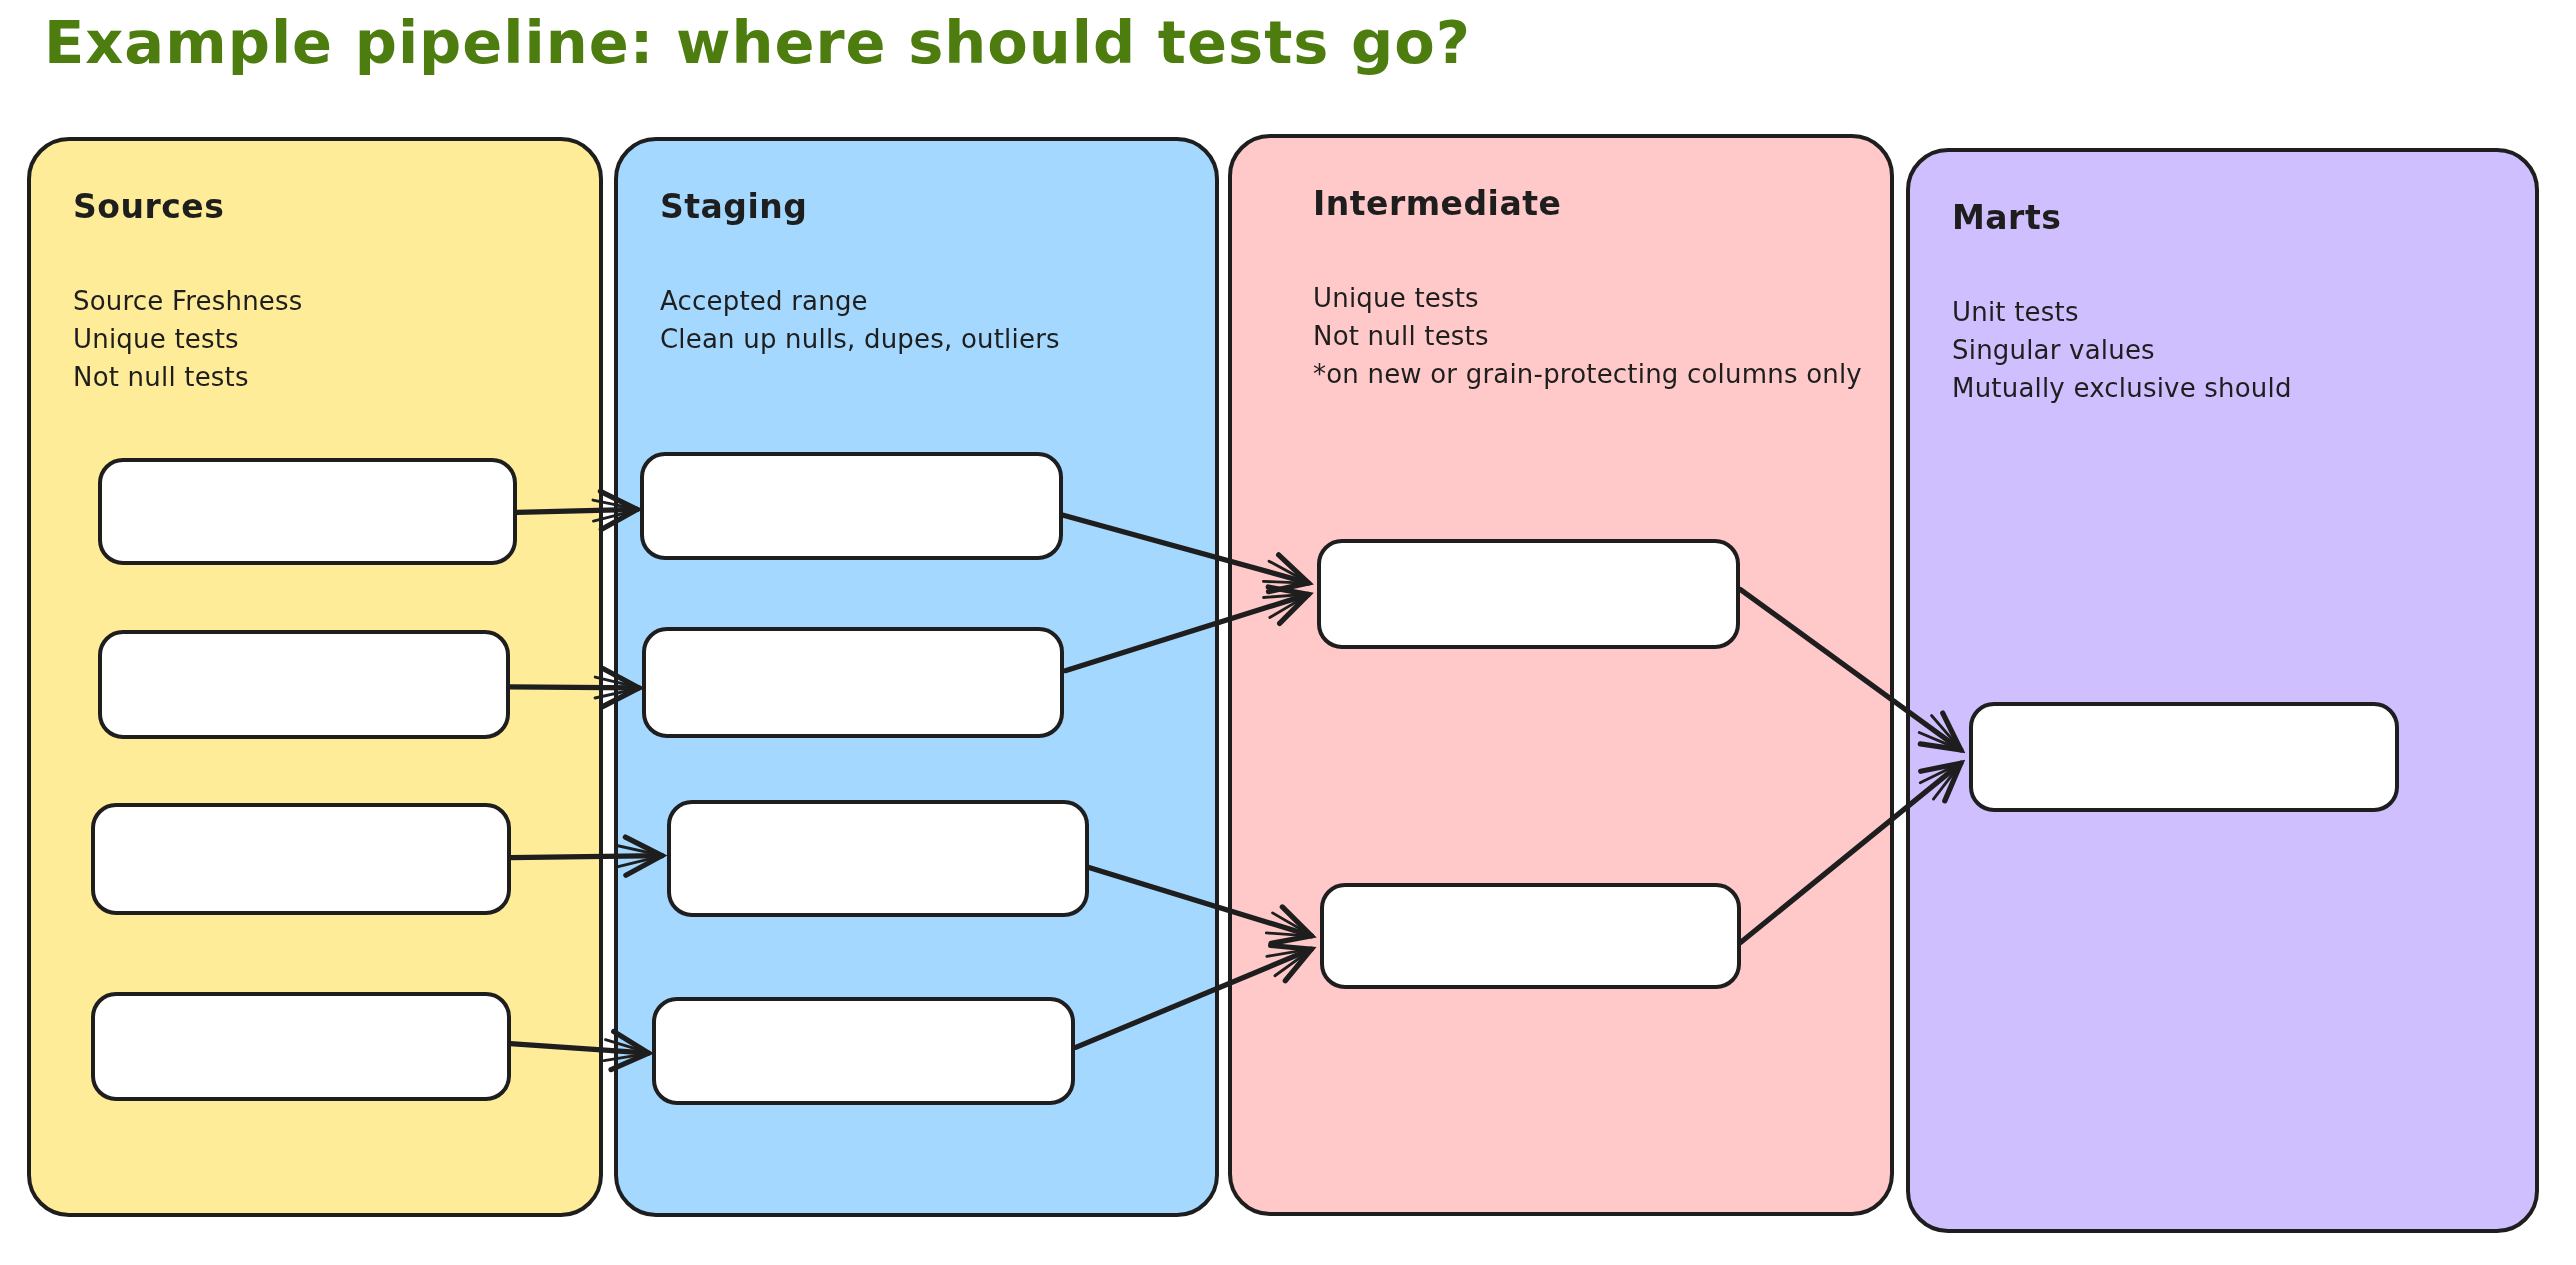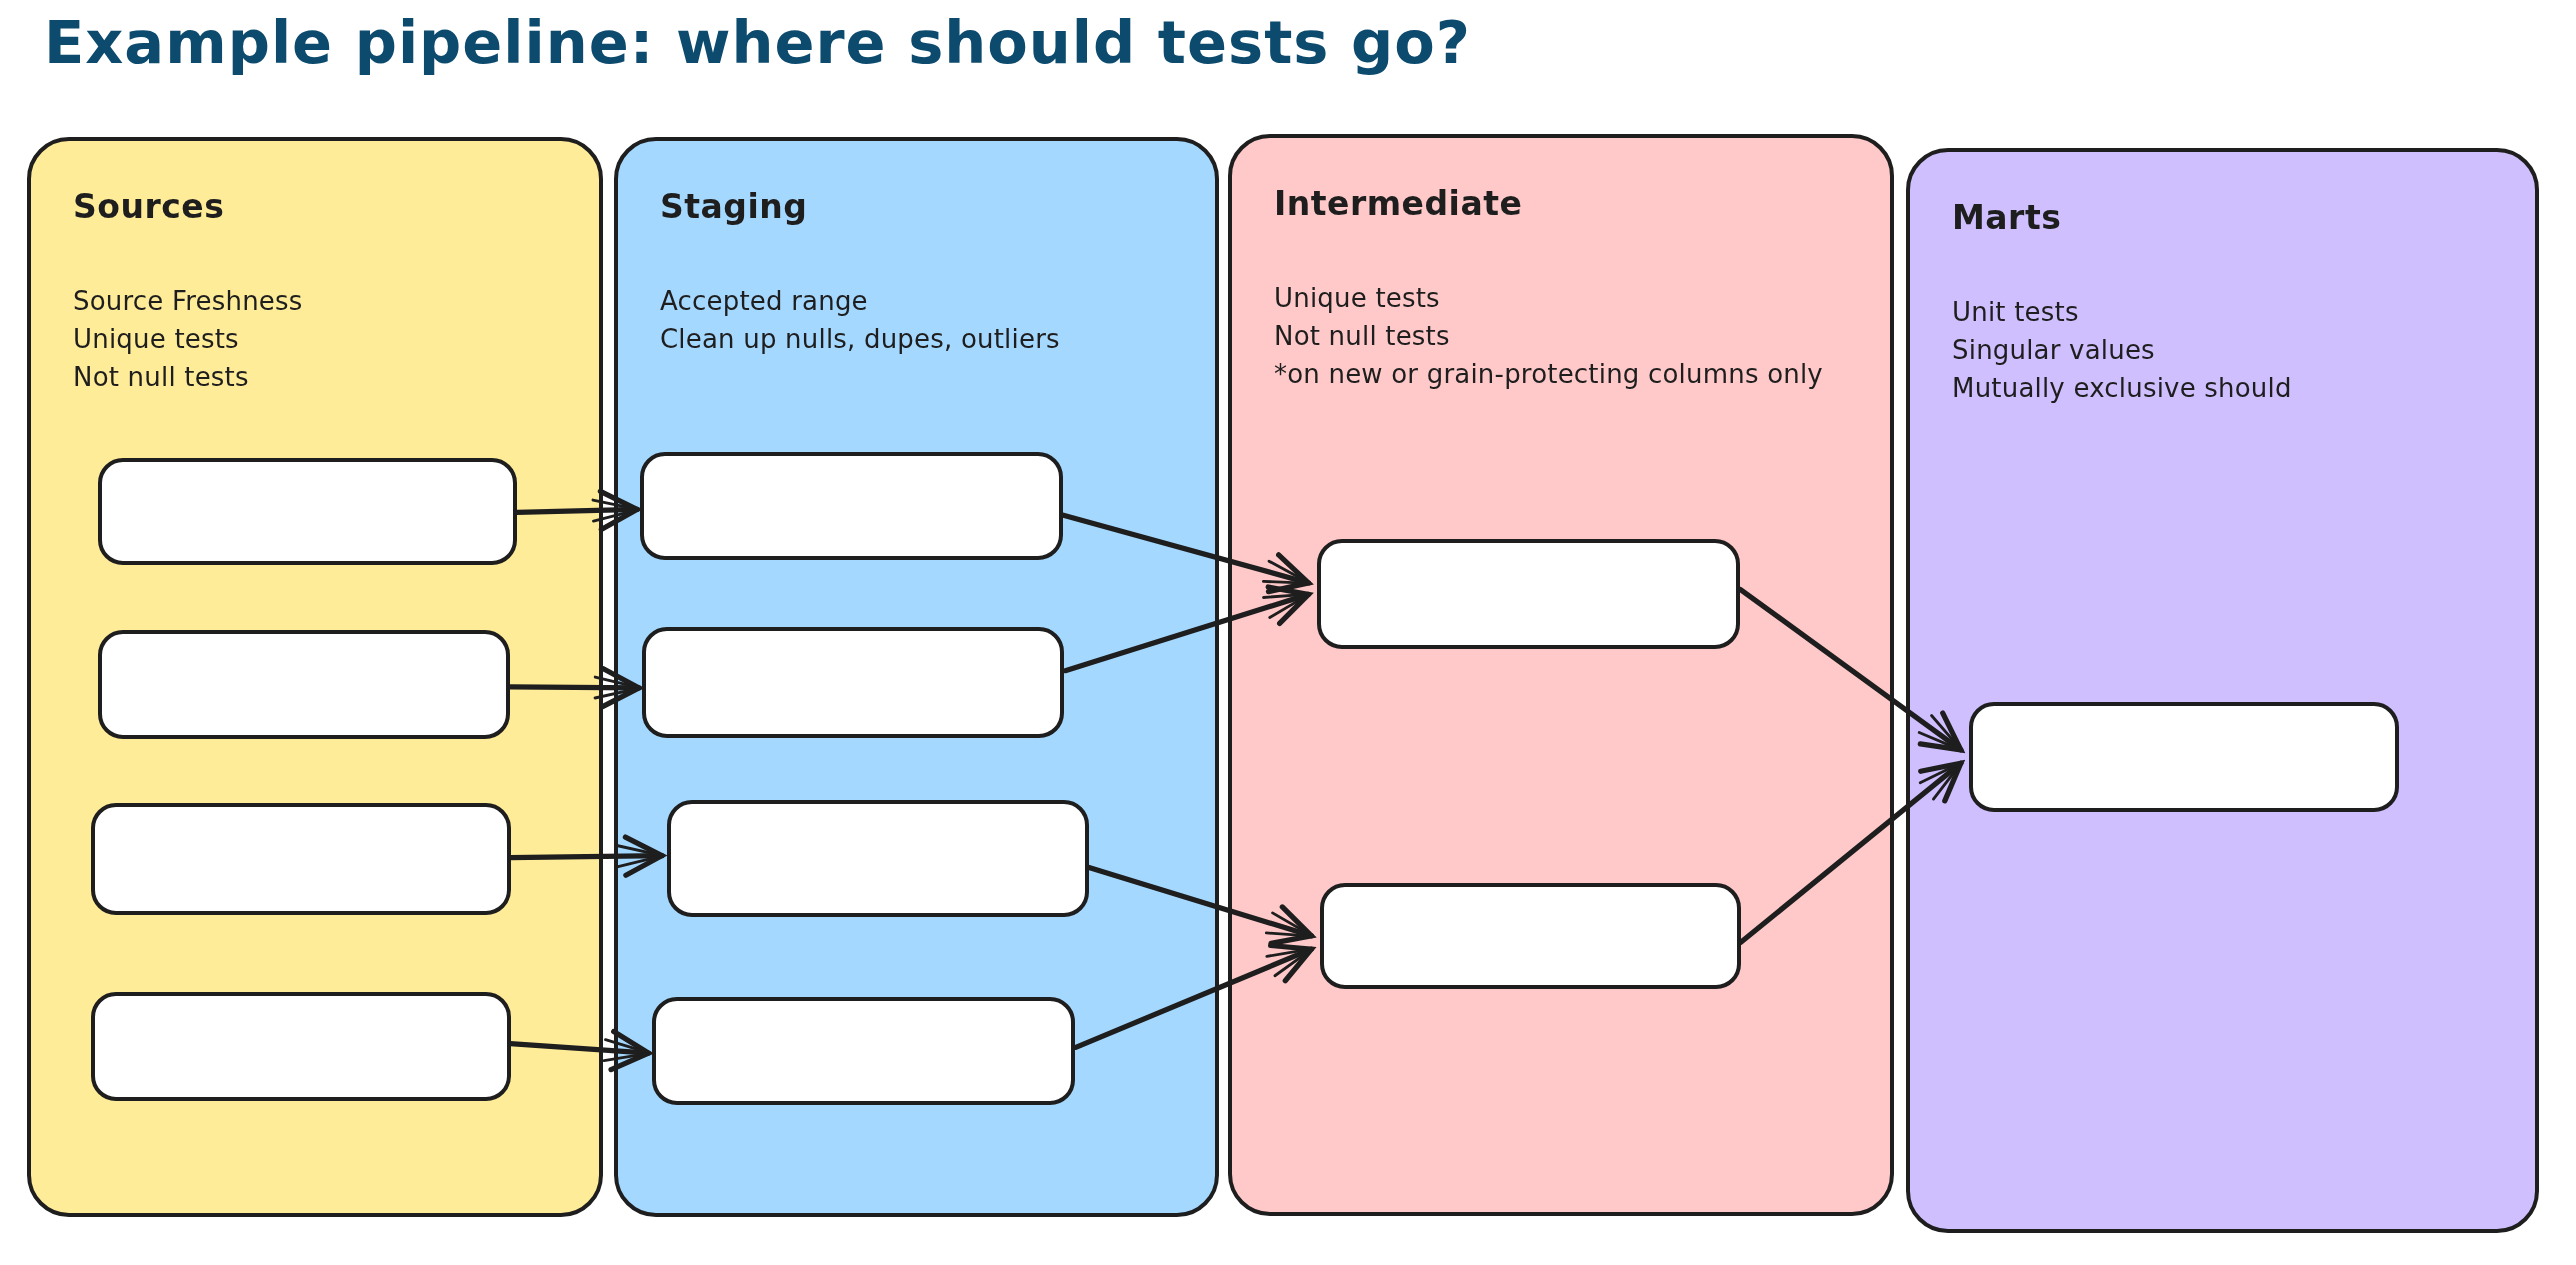--- a/index.html
+++ b/index.html
@@ -3,21 +3,21 @@
 <meta charset="utf-8">
 <style>
   html,body { margin:0; padding:0; background:#ffffff; }
   .canvas {
     position:relative; width:2576px; height:1266px; overflow:hidden;
     background:#ffffff; font-family:"DejaVu Sans","Liberation Sans",sans-serif;
     color:#1e1e1e;
   }
   .title {
     position:absolute; left:44px; top:7.6px; margin:0;
-    font-size:59px; font-weight:700; letter-spacing:1px; color:#0c4a6e;
+    font-size:59px; font-weight:700; letter-spacing:1px; color:#4d7c0f;
   }
   .col {
     position:absolute; box-sizing:border-box;
     border:4.8px solid #1e1e1e; border-radius:42px;
   }
   .col h2 {
     margin:0; padding:46px 0 0 42px;
     font-size:33px; font-weight:700; line-height:40px; letter-spacing:0.5px;
   }
   .notes { margin:55px 0 0 42px; }
@@ -25,21 +25,21 @@
     font-size:26px; line-height:38px; white-space:nowrap; letter-spacing:0.2px;
   }
   .box {
     position:absolute; box-sizing:border-box; background:#ffffff;
     border:4.8px solid #1e1e1e; border-radius:25px;
   }
   .edges { position:absolute; left:0; top:0; pointer-events:none; }
   .edges line { stroke:#1e1e1e; stroke-width:5.5; stroke-linecap:round; }
   .col-sources      { left:27px;   top:137px; width:576px; height:1080px; }
   .col-staging      { left:614px;  top:137px; width:605px; height:1080px; }
-  .col-intermediate { left:1228px; top:134px; width:666px; height:1082px; }
+  .col-intermediate { left:1228px; top:134px; width:666px; height:1082px;padding-left:39px; }
   .col-marts        { left:1906px; top:148px; width:633px; height:1085px; }
 </style>
 </head>
 <body>
 
 <div class="canvas">
 
   <h1 class="title">Example pipeline: where should tests go?</h1>
 
   <section class="col col-sources" style="background-color: rgb(255, 236, 153);">

